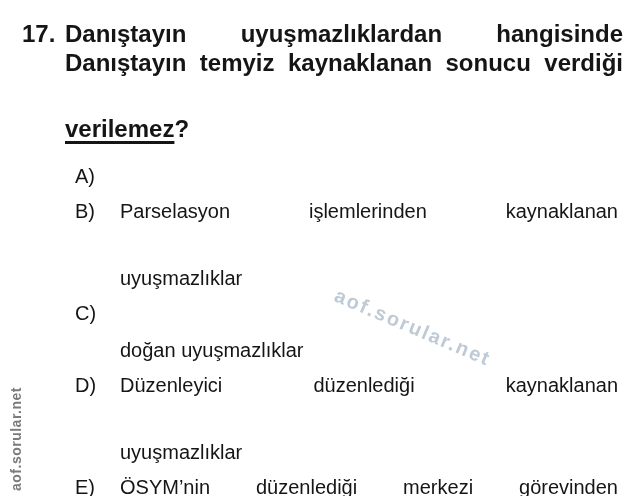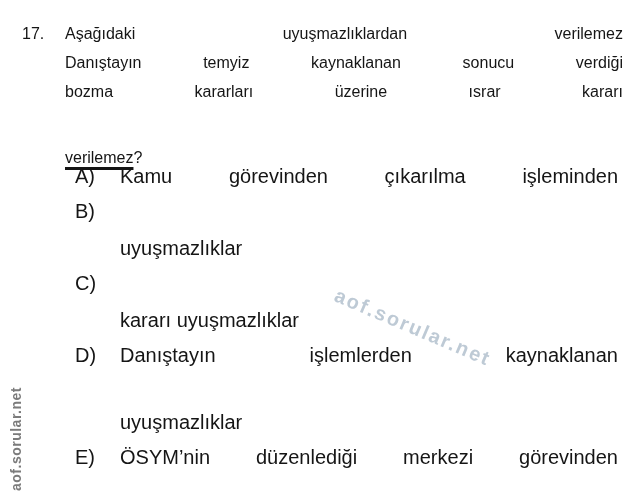--- a/index.html
+++ b/index.html
@@ -48,22 +48,22 @@
     white-space:nowrap;
     z-index:0;
     user-select:none;
   }
   
   .content{position:relative;z-index:1;}
   .question{
     position:absolute;
     top:19px;left:22px;right:20px;
     display:flex;
-    font-weight:normal;
-    font-size:16px;
+    font-weight:bold;
+    font-size:24px;
     line-height:29px;
   }
   .qnum{
     width:43px;
     flex:0 0 43px;
   }
   .qtext{flex:1;}
   .jline{
     text-align:justify;
     text-align-last:justify;
@@ -99,54 +99,53 @@
 <div class="page">
 
   <div class="wm-diagonal">aof.sorular.net</div>
   <div class="wm-left">aof.sorular.net</div>
 
   <div class="content">
 
     <div class="question">
       <div class="qnum">17.</div>
       <div class="qtext">
-        <div class="jline">Aşağıdaki uyuşmazlıklardan verilemez</div>
+        <div class="jline">Danıştayın uyuşmazlıklardan hangisinde</div>
         <div class="jline">Danıştayın temyiz kaynaklanan sonucu verdiği</div>
-        <div class="jline">bozma kararları üzerine ısrar kararı</div>
         <div class="lastline"><span class="uword">verilemez</span><span>?</span></div>
       </div>
     </div>
 
     <div class="options">
 
       <div class="option">
         <div class="letter">A)</div>
         <div class="otext">
-          <div class="jline">Kamu görevinden çıkarılma işleminden</div>
         </div>
       </div>
 
       <div class="option">
         <div class="letter">B)</div>
         <div class="otext">
+          <div class="jline">Parselasyon işlemlerinden kaynaklanan</div>
           <div class="lastline">uyuşmazlıklar</div>
         </div>
       </div>
 
       <div class="option">
         <div class="letter">C)</div>
         <div class="otext">
-          <div class="lastline">kararı uyuşmazlıklar</div>
+          <div class="lastline">doğan uyuşmazlıklar</div>
         </div>
       </div>
 
       <div class="option">
         <div class="letter">D)</div>
         <div class="otext">
-          <div class="jline">Danıştayın işlemlerden kaynaklanan</div>
+          <div class="jline">Düzenleyici düzenlediği kaynaklanan</div>
           <div class="lastline">uyuşmazlıklar</div>
         </div>
       </div>
 
       <div class="option">
         <div class="letter">E)</div>
         <div class="otext">
           <div class="jline">ÖSYM’nin düzenlediği merkezi görevinden</div>
         </div>
       </div>

